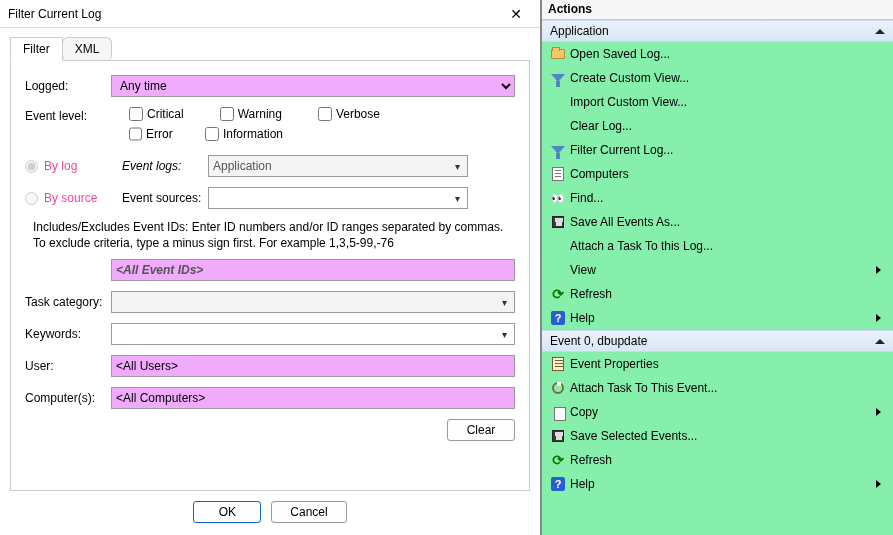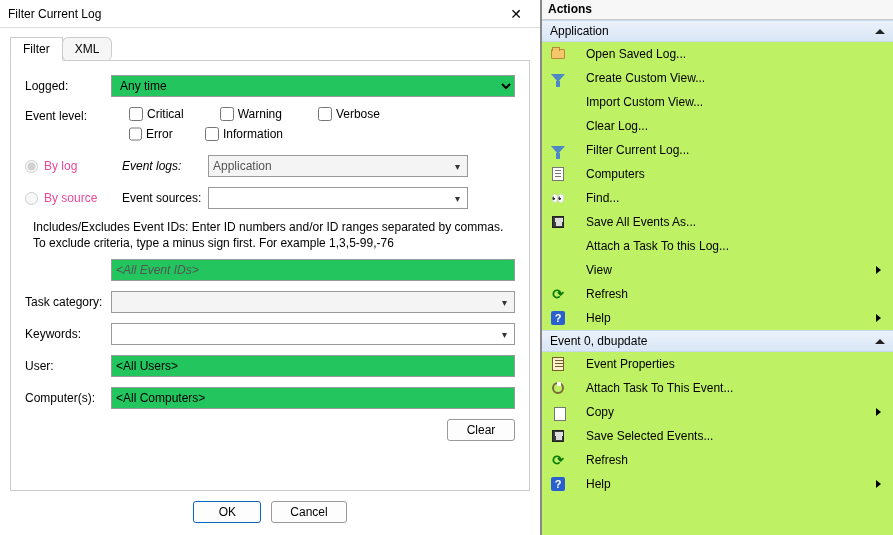--- a/index.html
+++ b/index.html
@@ -70,21 +70,21 @@
 
   .row { display: flex; align-items: center; margin-bottom: 10px; }
   .row .label { width: 86px; flex-shrink:0; }
   .row .label-top { width: 86px; flex-shrink:0; align-self:flex-start; padding-top:2px; }
   .row .field { flex:1; }
 
   select, input[type=text], .fake-select, .fake-input {
     width: 100%;
     height: 22px;
     border: 1px solid #999;
-    background: #22c55e;
+    background: #f0abfc;
     font: inherit;
     padding: 1px 4px;
   }
   select { appearance: auto; }
   .fake-select {
     display:flex; align-items:center; justify-content:space-between;
     background:#f4f4f4;
     color:#555;
   }
   .fake-select.enabled { background:#fff; color:#000; }
@@ -119,21 +119,21 @@
   .dialog-footer {
     padding: 10px 14px 12px 14px;
     display:flex; justify-content:center; gap:10px;
   }
 
   
   .actions {
     flex:1;
     display:flex;
     flex-direction:column;
-    background:#bef264;
+    background:#86efac;
     border-left:1px solid #888;
   }
   .actions-head {
     height:20px;
     padding:2px 6px;
     font-weight:bold;
     border-bottom:1px solid #ccc;
     background:#f7f7f7;
   }
   .section-head {
@@ -146,21 +146,21 @@
     align-items:center;
     justify-content: space-between;
     font-size:12px;
   }
   .section-head .arrow-up {
     width:0;height:0;border-left:5px solid transparent;border-right:5px solid transparent;border-bottom:5px solid #222;
   }
   .act-item {
     display:flex; align-items:center;
     padding: 4px 8px;
-    gap:20px;
+    gap:4px;
     cursor: default;
   }
   .act-icon {
     width:16px; height:16px; flex-shrink:0;
     display:flex; align-items:center; justify-content:center;
     font-size:12px;
   }
   .act-label { flex:1; white-space:nowrap; overflow:hidden; text-overflow:ellipsis;}
   .act-sub {
     width:0;height:0;border-top:4px solid transparent;border-bottom:4px solid transparent;border-left:5px solid #000;
@@ -274,21 +274,21 @@
             <span class="arrow">▾</span>
           </div>
         </div>
       </div>
 
       <div class="help-text">Includes/Excludes Event IDs: Enter ID numbers and/or ID ranges separated by commas. To exclude criteria, type a minus sign first. For example 1,3,5-99,-76</div>
 
       <div class="row">
         <div class="label"></div>
         <div class="field">
-          <input type="text" class="fake-input-italic" style="font-style: italic; color: rgb(85, 85, 85);" value="&lt;All Event IDs&gt;">
+          <input type="text" class="fake-input-italic" style="font-style: italic; color: rgb(85, 85, 85); font-weight: bold;" value="&lt;All Event IDs&gt;">
         </div>
       </div>
 
       <div class="row">
         <div class="label">Task category:</div>
         <div class="field">
           <div class="fake-select">
             <span></span>
             <span class="arrow">▾</span>
           </div>

